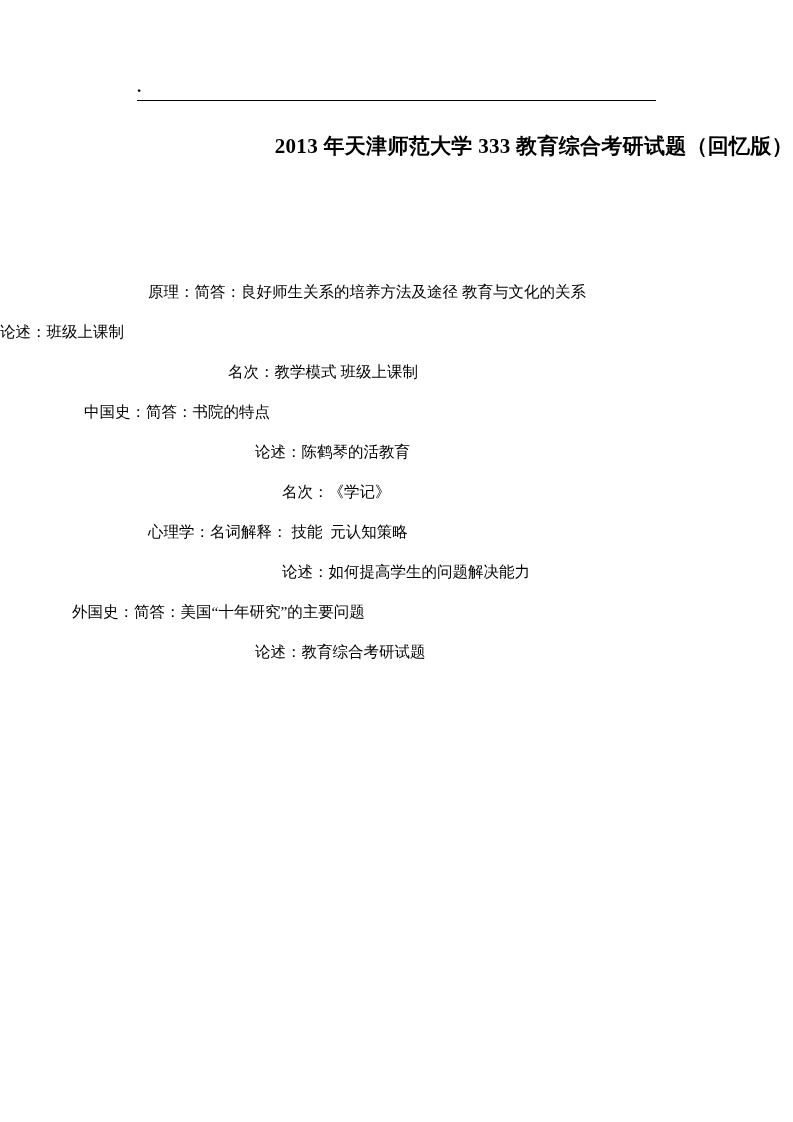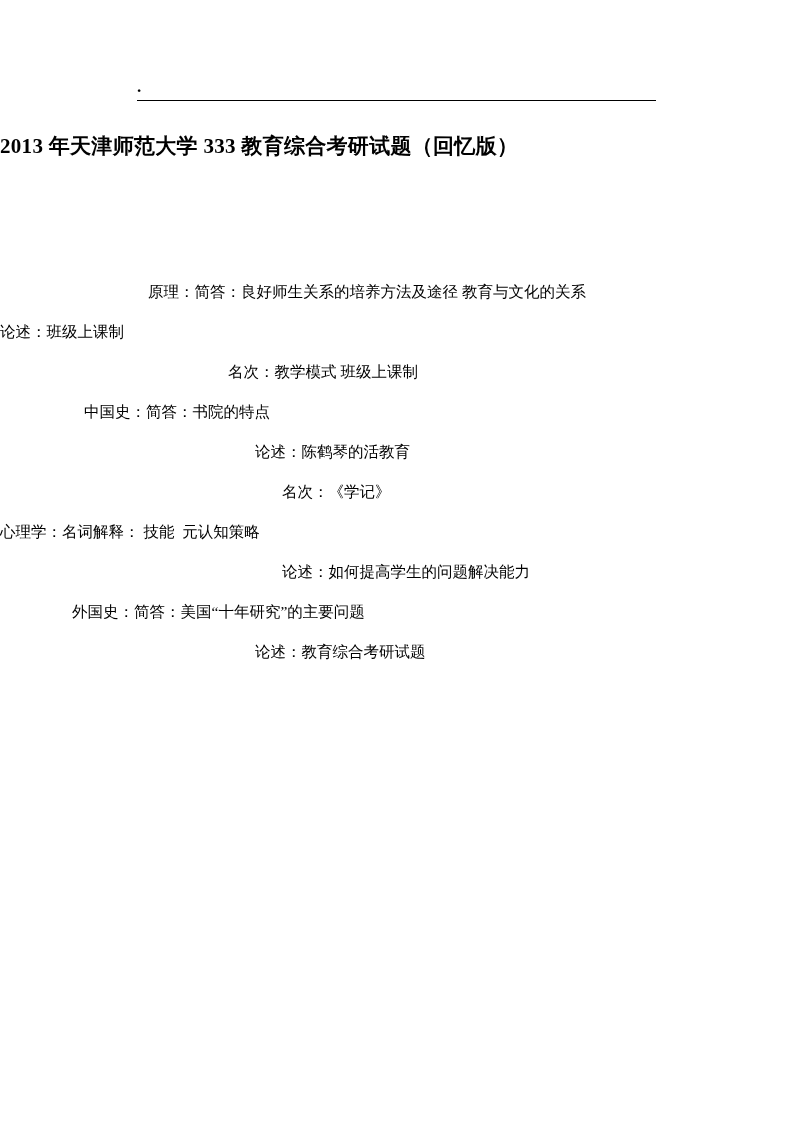--- a/index.html
+++ b/index.html
@@ -38,21 +38,21 @@
     top: 100px;
     width: 519px;
     height: 0;
     border-top: 1px solid #000000;
   }
   .doc-title {
     position: absolute;
     left: 0;
     right: 0;
     top: 118px;
-    text-align: left;
+    text-align: right;
     font-size: 21px;
     font-weight: bold;
     letter-spacing: 0.3px;
     font-family: "Liberation Serif", "DejaVu Serif", serif;
   }
   .body-block {
     position: absolute;
     left: 0;
     right: 0;
     top: 272px;
@@ -75,19 +75,19 @@
 
   <h1 class="doc-title">2013 年天津师范大学 333 教育综合考研试题（回忆版）</h1>
 
   <div class="body-block">
     <div class="line" style="padding-left:148px"><span>原理：简答：良好师生关系的培养方法及途径 教育与文化的关系</span></div>
     <div class="line" style=""><span>论述：班级上课制</span></div>
     <div class="line" style="padding-left:228px"><span>名次：教学模式 班级上课制</span></div>
     <div class="line" style="padding-left:84px"><span>中国史：简答：书院的特点</span></div>
     <div class="line" style="padding-left:255px"><span>论述：陈鹤琴的活教育</span></div>
     <div class="line" style="padding-left:282px"><span>名次：《学记》</span></div>
-    <div class="line" style=""><span>心理学：名词解释： 技能  元认知策略</span></div>
+    <div class="line" style="padding-left:148px"><span>心理学：名词解释： 技能  元认知策略</span></div>
     <div class="line" style="padding-left:282px"><span>论述：如何提高学生的问题解决能力</span></div>
     <div class="line" style="padding-left:72px"><span>外国史：简答：美国“十年研究”的主要问题</span></div>
     <div class="line" style="padding-left:255px"><span>论述：教育综合考研试题</span></div>
   </div>
 
 </div>
 
 </body></html>

